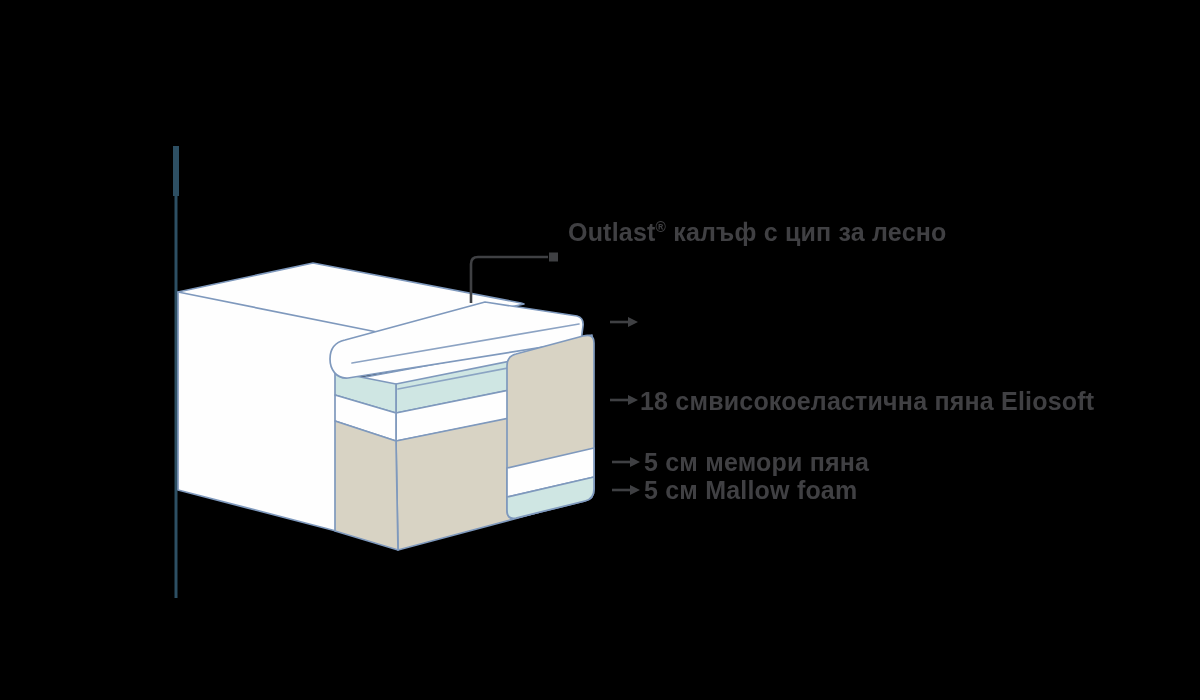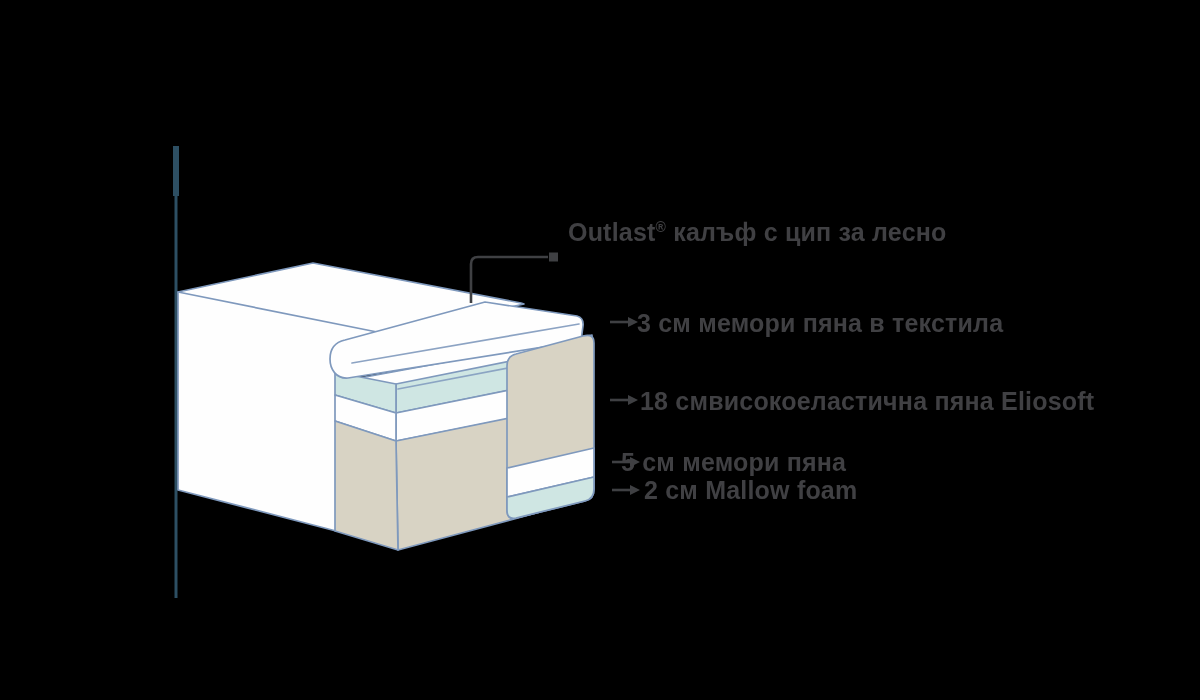--- a/index.html
+++ b/index.html
@@ -13,21 +13,21 @@
   .txt{
     position:absolute;color:var(--text,#404043);
     font-weight:600;font-size:25px;line-height:31px;
     letter-spacing:0.2px;white-space:nowrap;
   }
   .title{top:217px;left:544px;}
   .title sup{font-size:14px;line-height:0;vertical-align:super;}
   .layer-label{transform:translateY(-50%);}
   #lbl-0{top:323px;left:613px;}
   #lbl-1{top:401px;left:616px;}
-  #lbl-2{top:462px;left:597px;}
+  #lbl-2{top:462px;left:620px;}
   #lbl-3{top:490px;left:620px;}
 </style>
 </head>
 <body>
 
 <div class="stage">
 
   <svg width="1200" height="700" viewBox="0 0 1200 700">
 
     <g>
@@ -83,17 +83,16 @@
         <path d="M588,490 L606,490"></path>
         <path d="M606,485 L616,490 L606,495 Z" style="fill:var(--arrow,#3f4043)" stroke="none"></path>
       </g>
     </g>
   </svg>
 
   <div class="txt title">
     <div><span>Outlast</span><sup>®</sup><span> калъф с цип за лесно</span></div>
   </div>
 
-  <div class="txt layer-label" id="lbl-0">3 см мемори пяна в текстила</div>
   <div class="txt layer-label" id="lbl-1">18 смвисокоеластична пяна Eliosoft</div>
   <div class="txt layer-label" id="lbl-2">5 см мемори пяна</div>
-  <div class="txt layer-label" id="lbl-3">2 см Mallow foam</div>
+  <div class="txt layer-label" id="lbl-3">5 см Mallow foam</div>
 </div>
 
 </body></html>

